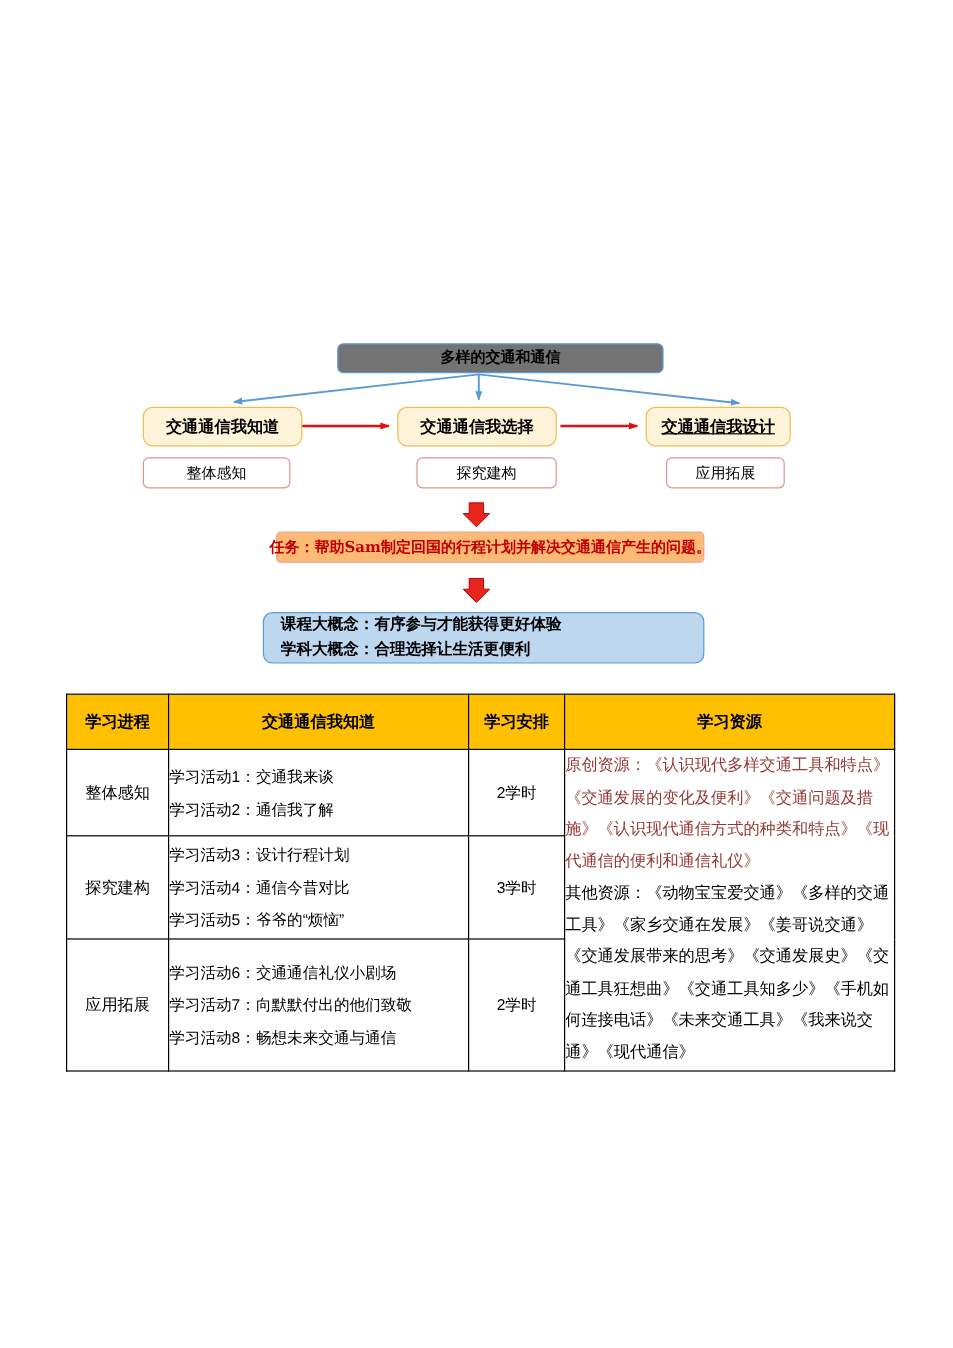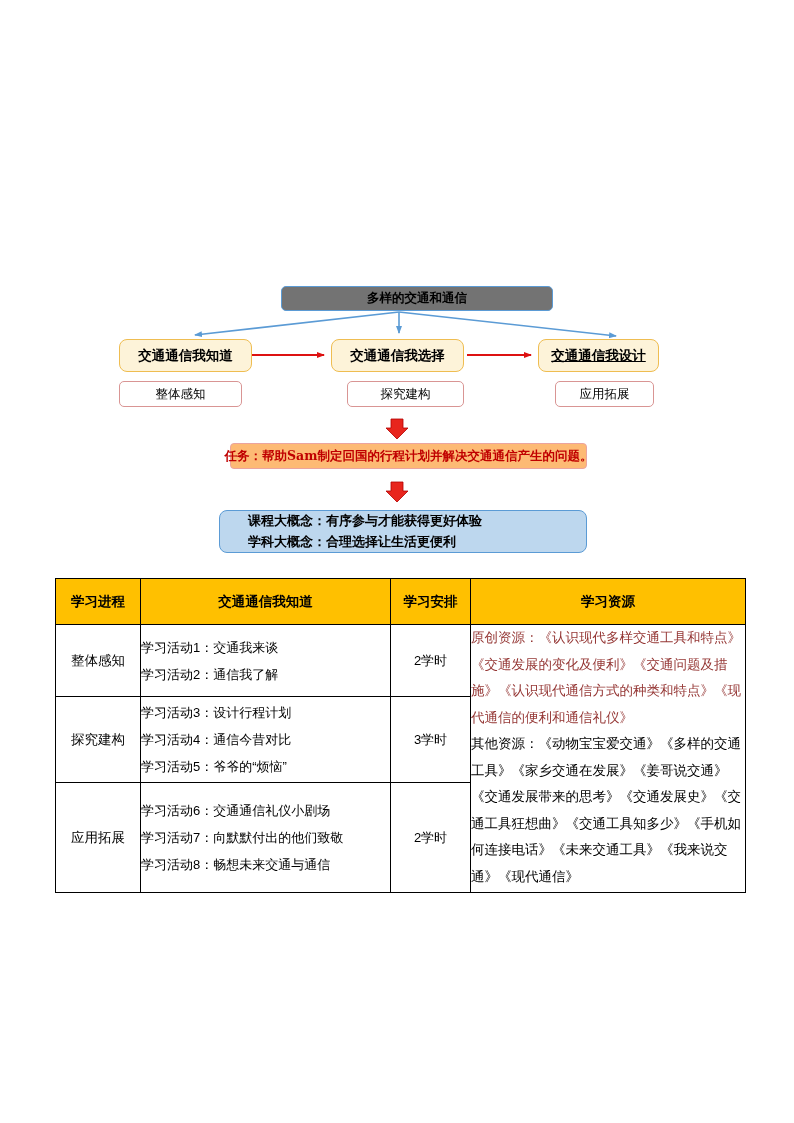--- a/index.html
+++ b/index.html
@@ -44,21 +44,21 @@
     left:230px; top:443px; width:357px; height:26px;
     background:#fdba74; border:1px solid #eba49e; border-radius:4px;
     color:#c00000; font-weight:bold; font-size:12.5px;
     font-family:"DejaVu Serif", serif;
   }
   .concept {
     left:219px; top:510px; width:368px; height:43px;
     background:#bdd7ee; border:1.5px solid #5b9bd5; border-radius:8px;
     font-family:"DejaVu Serif", serif; font-weight:bold; font-size:13px;
     flex-direction:column; align-items:flex-start; justify-content:center;
-    padding-left:28px; line-height:1.55; text-align:left;
+    padding-left:14px; line-height:1.55; text-align:left;
   }
   
   .doc-table {
     position:absolute; left:55px; top:578px; width:690px;
     border-collapse:collapse; table-layout:fixed; font-size:13px;
   }
   .doc-table th, .doc-table td { border:1px solid #000; padding:0;margin-top:32px; }
   .doc-table thead th {
     background:#ffc000; height:45px; font-weight:bold; font-size:13.5px;
     text-align:center;

